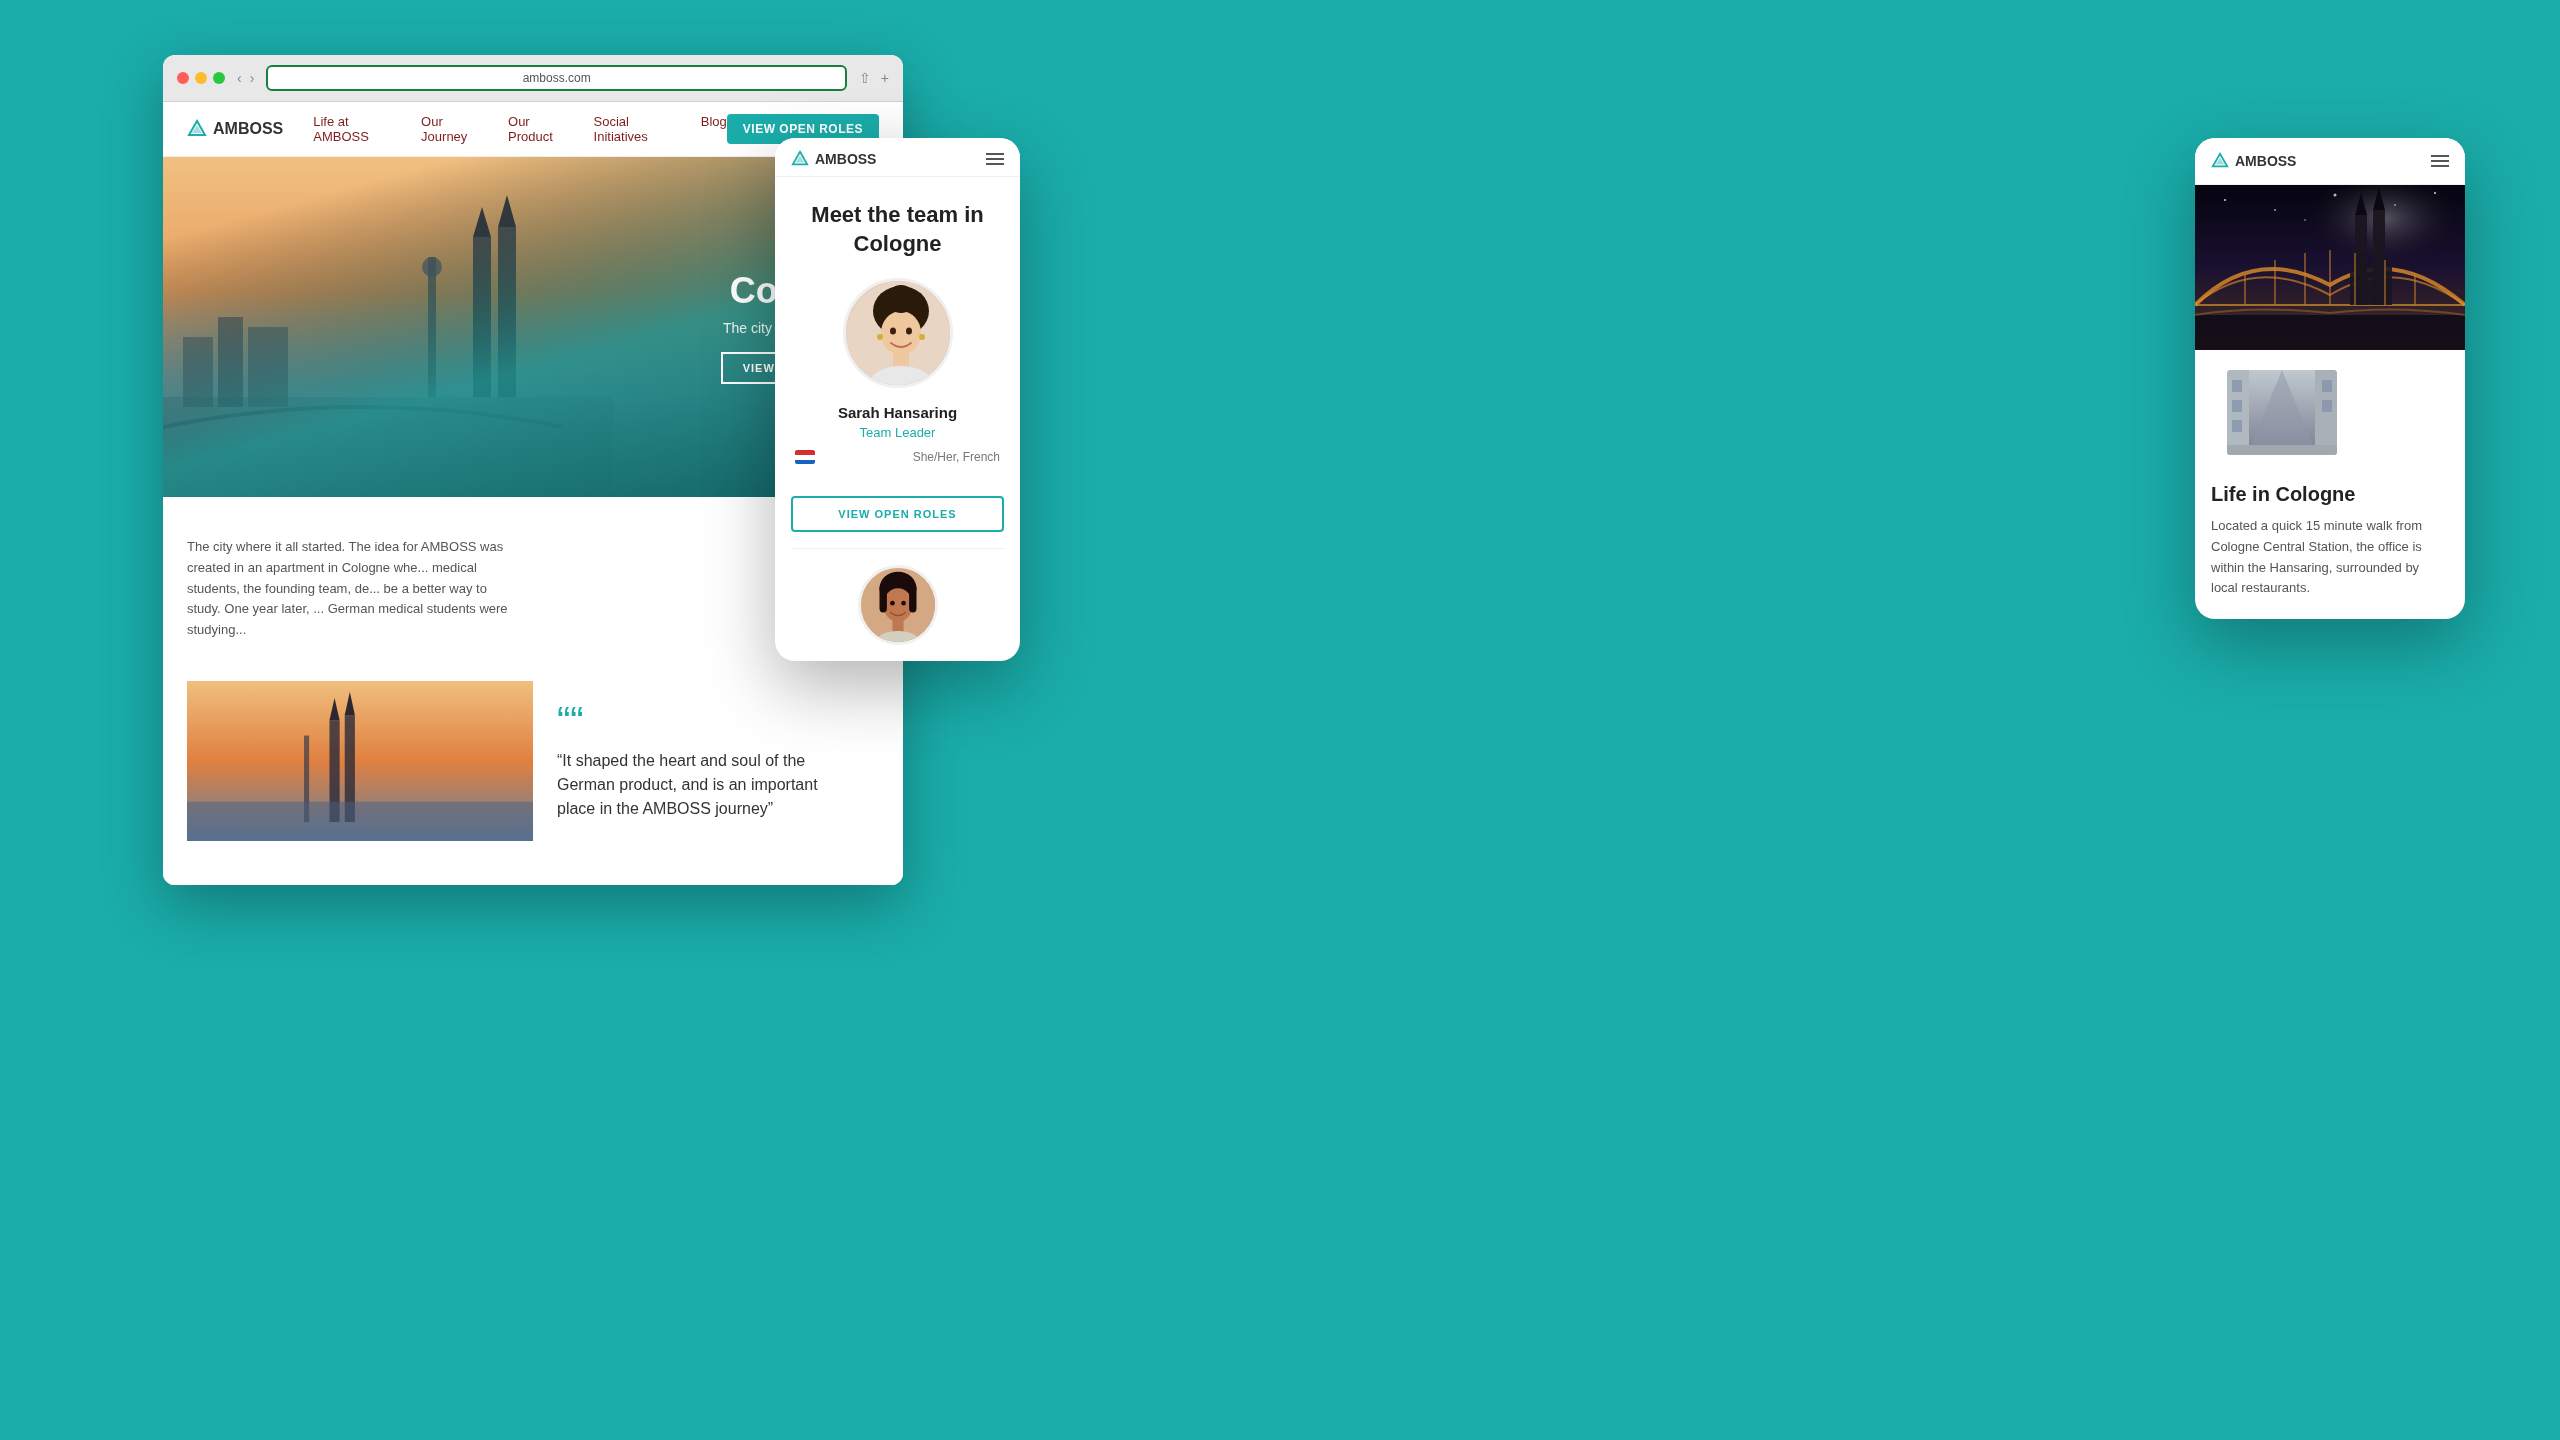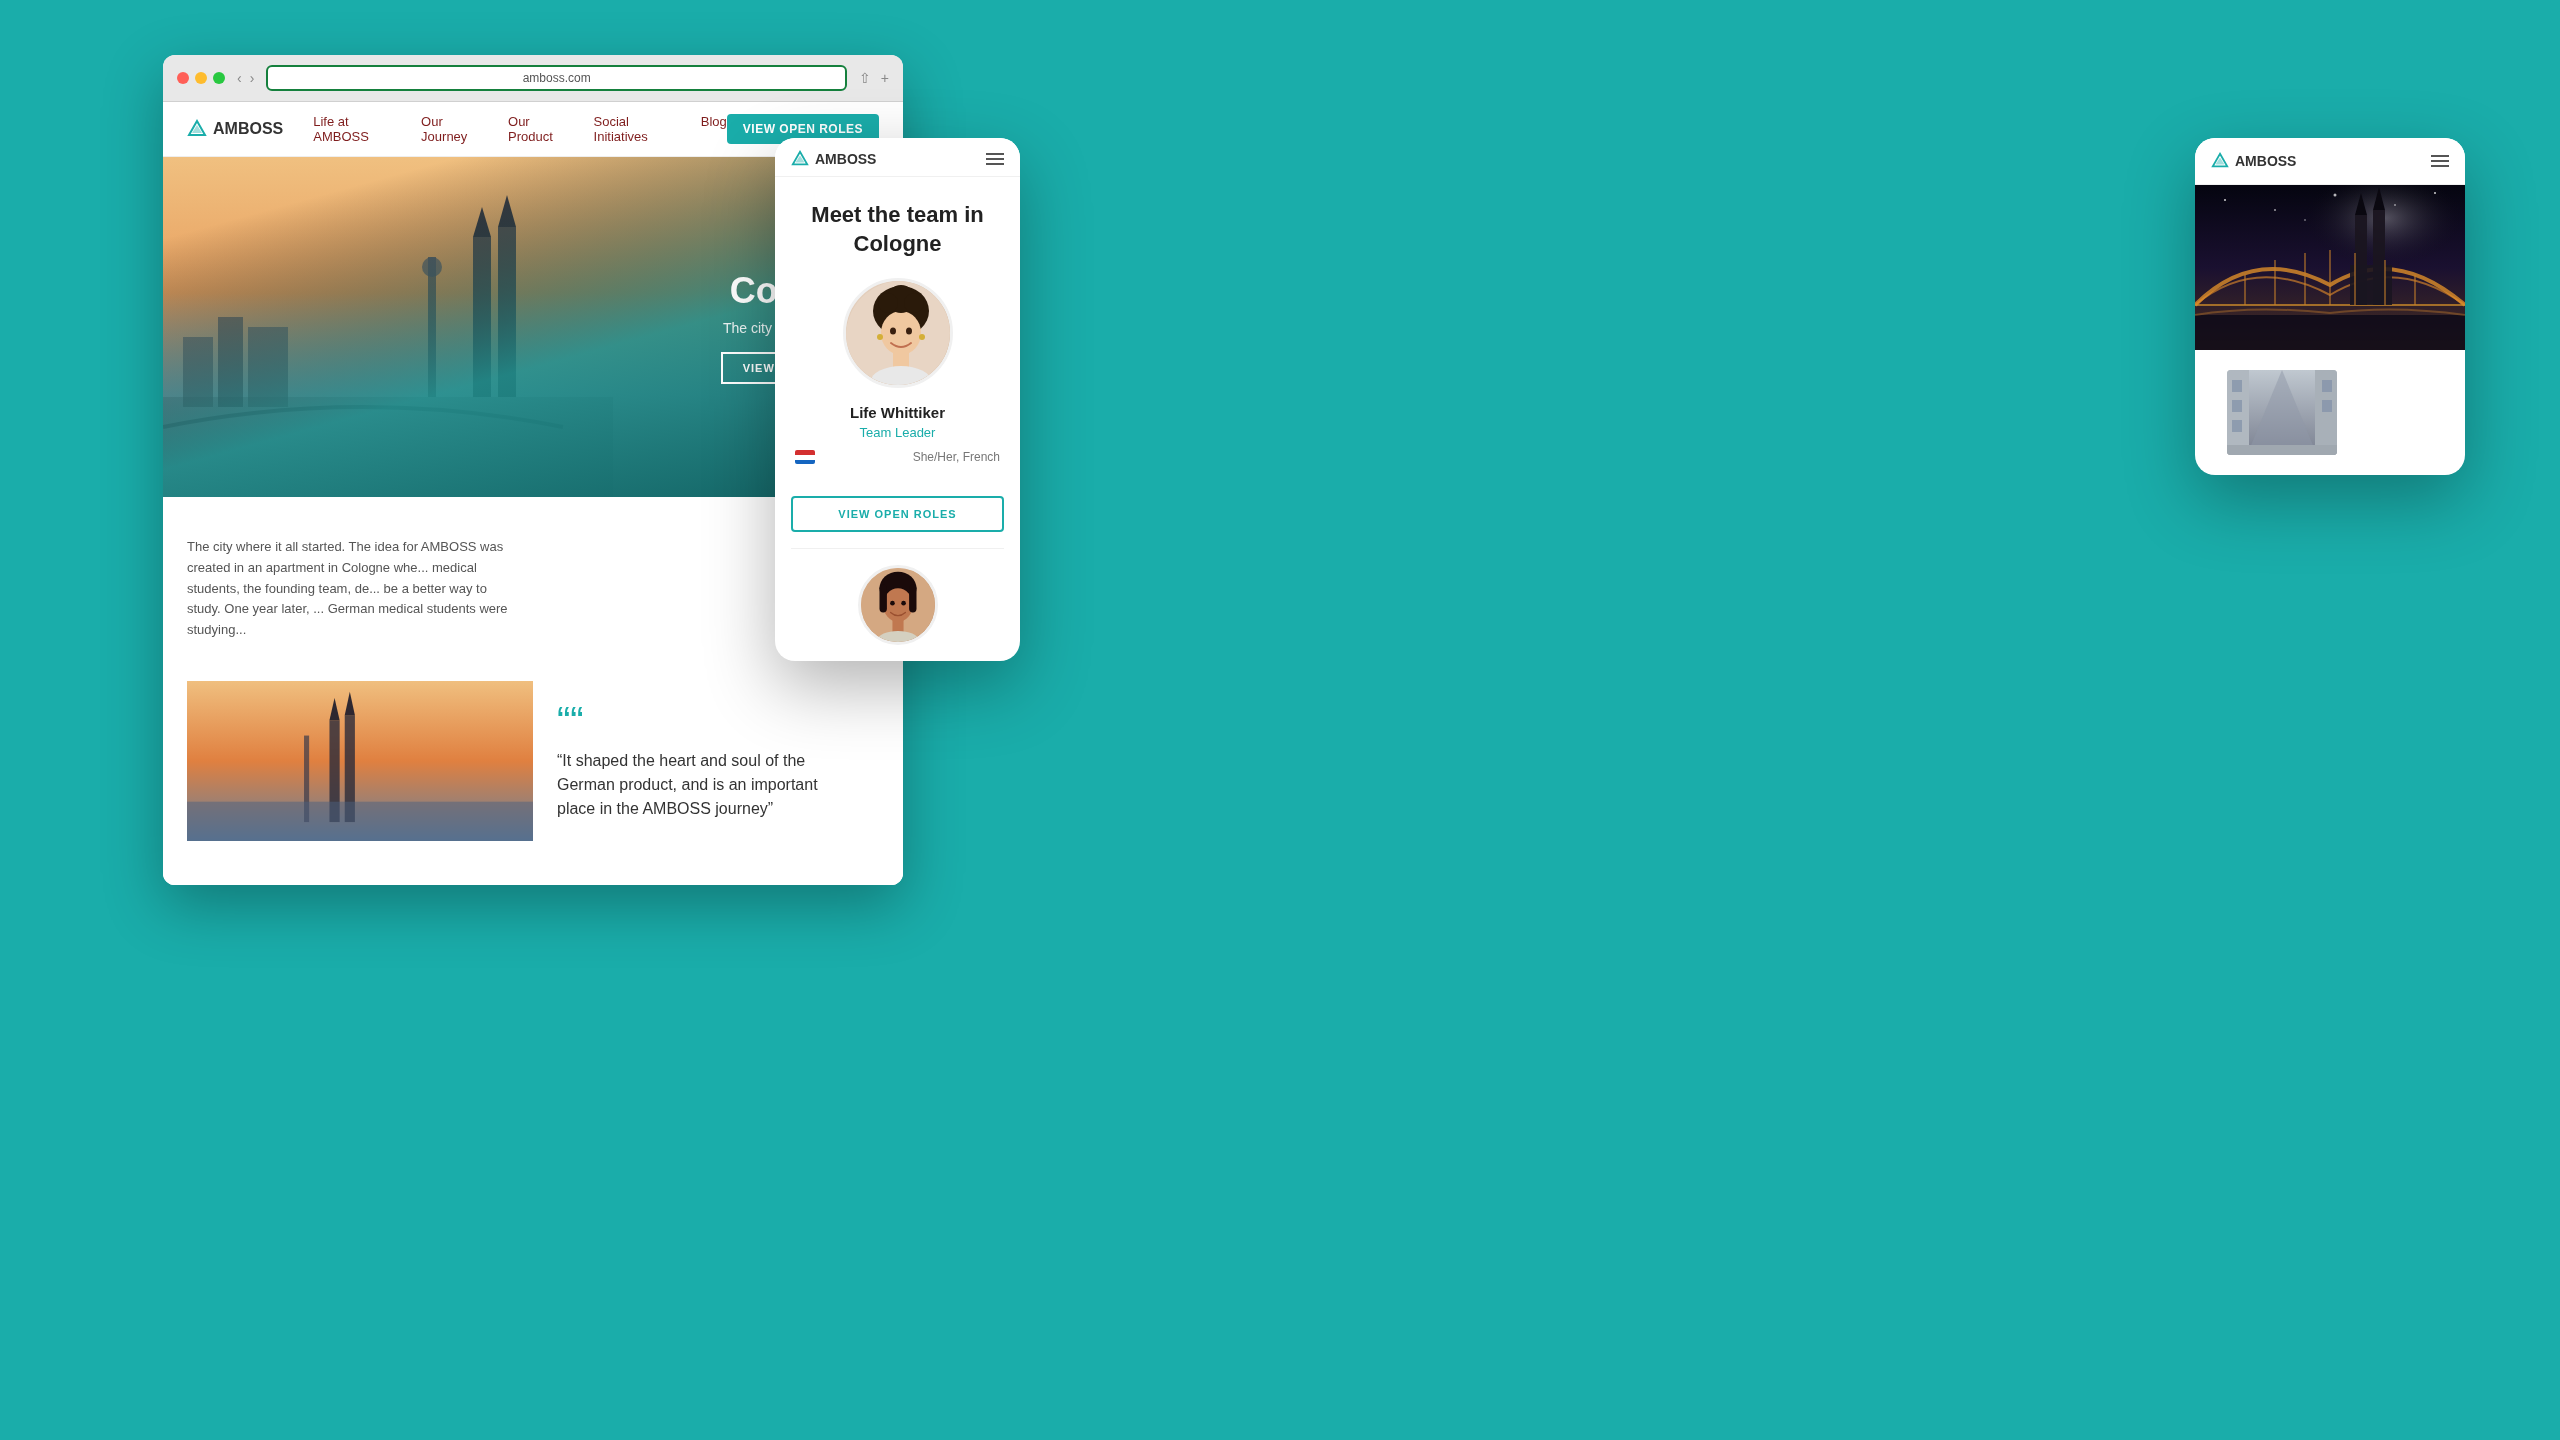--- a/index.html
+++ b/index.html
@@ -611,21 +611,21 @@
 
           <rect x="47" y="72" width="16" height="18" fill="#f0c8a0"></rect>
 
           <ellipse cx="55" cy="100" rx="30" ry="15" fill="#e8e8e8"></ellipse>
 
           <circle cx="34" cy="56" r="3" fill="#d4af37"></circle>
           <circle cx="76" cy="56" r="3" fill="#d4af37"></circle>
         </svg>
       </div>
 
-      <div class="profile-name">Life Whittiker</div>
+      <div class="profile-name">Sarah Hansaring</div>
       <div class="profile-role">Team Leader</div>
 
       <div class="profile-flag-row">
         <div class="flag-icon">
           <div class="flag-top"></div>
           <div class="flag-white"></div>
           <div class="flag-blue"></div>
         </div>
         <span class="profile-meta">She/Her, French</span>
       </div>
@@ -747,16 +747,20 @@
           <rect x="5" y="30" width="10" height="12" fill="#8090a8" opacity="0.7"></rect>
           <rect x="5" y="50" width="10" height="12" fill="#8090a8" opacity="0.7"></rect>
           <rect x="95" y="10" width="10" height="12" fill="#8090a8" opacity="0.7"></rect>
           <rect x="95" y="30" width="10" height="12" fill="#8090a8" opacity="0.7"></rect>
 
           <rect y="75" width="110" height="10" fill="#a0a8b0"></rect>
         </svg>
       </div>
     </div>
 
+    <div class="life-in-cologne">
+      <h3>Life in Cologne</h3>
+      <p>Located a quick 15 minute walk from Cologne Central Station, the office is within the Hansaring, surrounded by local restaurants.</p>
+    </div>
 
   </div>
 
 </div>
 
 </body></html>

